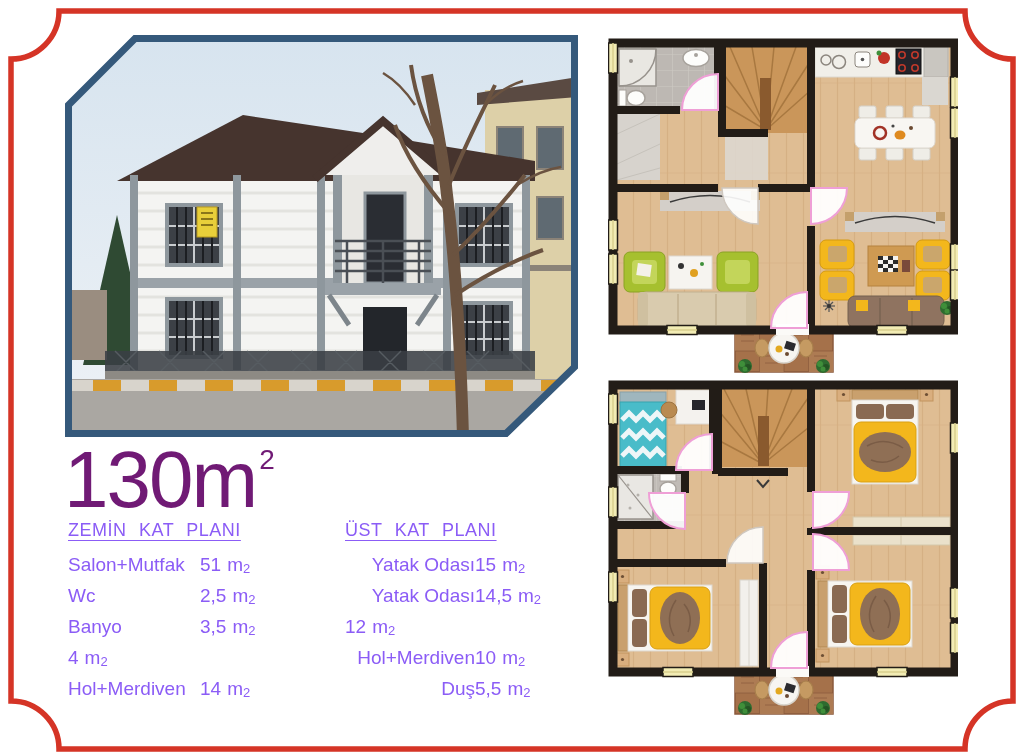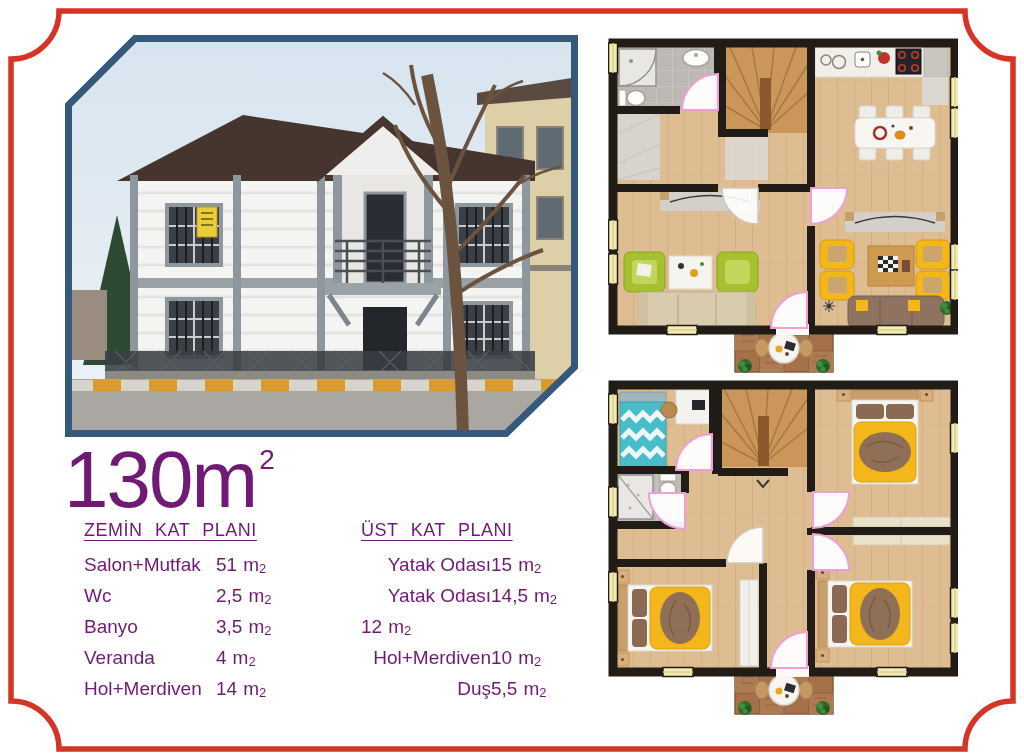--- a/index.html
+++ b/index.html
@@ -4,21 +4,21 @@
 <style>
   html,body{margin:0;padding:0;background:#ffffff;}
   .page{position:relative;width:1024px;height:756px;background:#ffffff;overflow:hidden;
         font-family:"Liberation Sans", sans-serif;}
   .frame-svg{position:absolute;left:0;top:0;}
   .photo-svg{position:absolute;left:65px;top:35px;}
   .plan-svg{position:absolute;}
   .headline{position:absolute;left:64px;top:440px;color:#701a75;font-size:80px;
             font-weight:300;letter-spacing:-2px;line-height:1;}
   .hl-exp{font-size:28px;position:relative;top:-38px;letter-spacing:0;margin-left:3px;}
-  .plan-table{position:absolute;top:520px;color:#701a75;margin-left:16px;}
+  .plan-table{position:absolute;top:520px;color:#8b5cf6;}
   .pt-title{font-size:18px;font-weight:400;letter-spacing:0.5px;word-spacing:7px;
             text-decoration:underline;text-underline-offset:4px;margin-bottom:9px;}
   .pt-row{display:flex;font-size:19px;line-height:29px;}
   .pt-label{width:132px;}
   .pt-label.narrow{width:130px;text-align:right;}
   .u-base{margin-left:6px;}
   .u-exp{font-size:13px;position:relative;top:2px;}
 </style>
 </head>
 <body>
@@ -199,21 +199,20 @@
       </div>
     <div class="pt-row">
         <span class="pt-label">Wc</span>
         <span class="pt-value"><span>2,5</span><span class="u-base">m</span><span class="u-exp">2</span></span>
       </div>
     <div class="pt-row">
         <span class="pt-label">Banyo</span>
         <span class="pt-value"><span>3,5</span><span class="u-base">m</span><span class="u-exp">2</span></span>
       </div>
     <div class="pt-row">
-        <span class="pt-label">Veranda</span>
         <span class="pt-value"><span>4</span><span class="u-base">m</span><span class="u-exp">2</span></span>
       </div>
     <div class="pt-row">
         <span class="pt-label">Hol+Merdiven</span>
         <span class="pt-value"><span>14</span><span class="u-base">m</span><span class="u-exp">2</span></span>
       </div>
   </div>
 
   <div class="plan-table" style="left:345px">
     <div class="pt-title">ÜST KAT PLANI</div>

